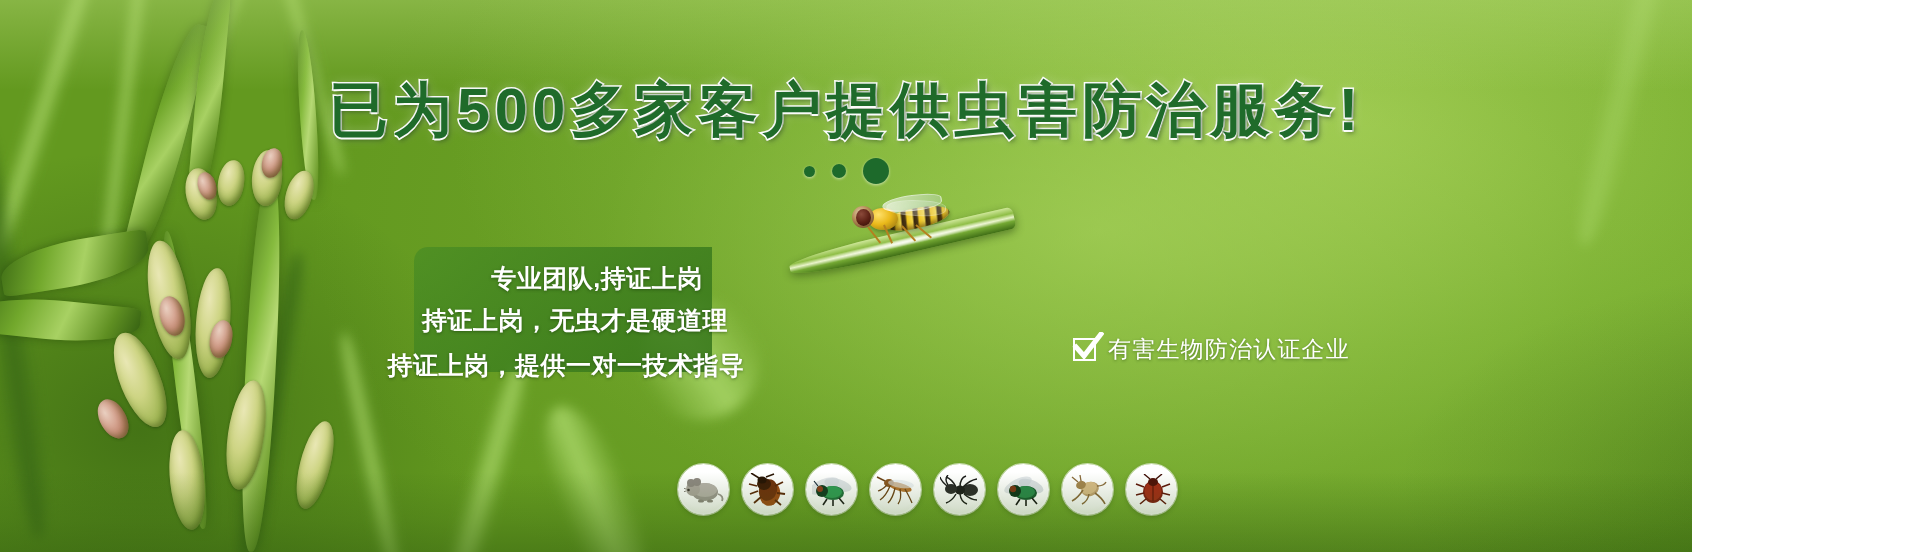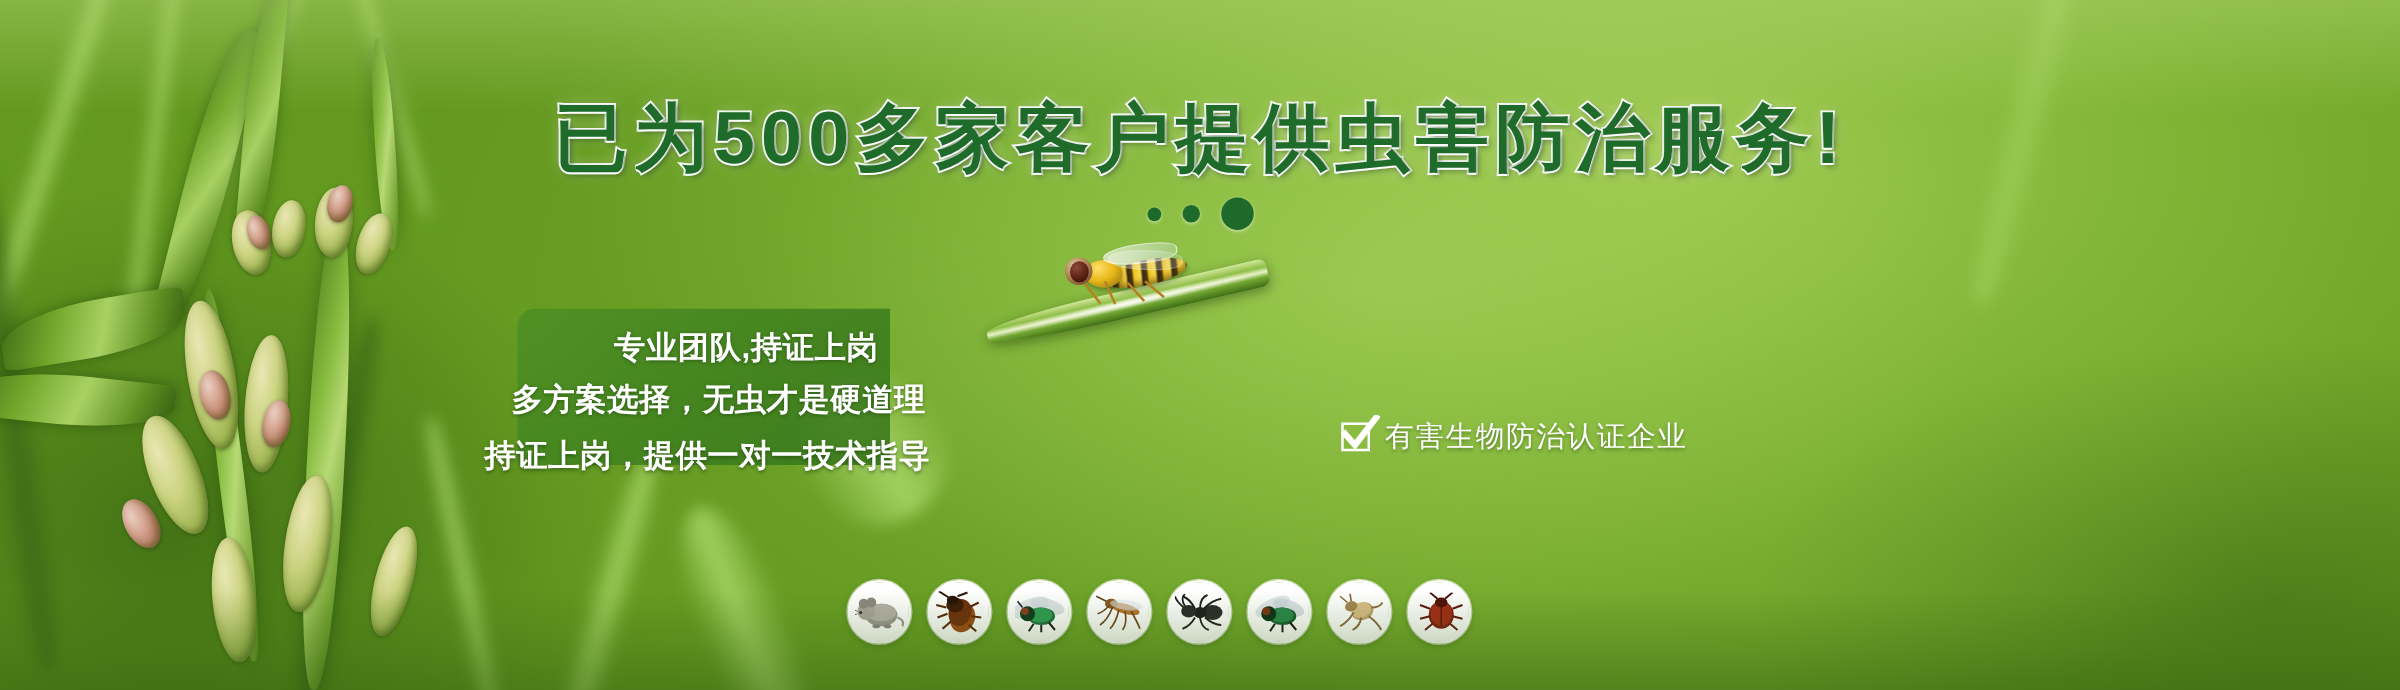--- a/index.html
+++ b/index.html
@@ -3,21 +3,21 @@
 <meta charset="utf-8">
 <style>
   * { box-sizing: border-box; margin: 0; padding: 0; }
   html, body {
     width: 1920px; height: 552px;
     overflow: hidden;
     font-family: "Liberation Sans", sans-serif;
   }
   #banner {
     position: relative;
-    width: 1920px; height: 552px;
+    width: 1692px; height: 552px;
     overflow: hidden;
     background: #6aa82a;
   }
 
   
   .bg-base {
     position: absolute; inset: 0;
     background:
       radial-gradient(ellipse 900px 500px at 1350px 120px, #9dc94e 0%, #7db233 45%, #63991f 100%),
       linear-gradient(160deg, #86bb3c 0%, #6ea62b 40%, #4e8a1c 100%);
@@ -309,21 +309,21 @@
 
   <div id="dots">
     <span class="s"></span>
     <span class="m"></span>
     <span class="l"></span>
   </div>
 
   <div id="panel"></div>
   <div id="panel-lines">
     <div class="pl pl1">专业团队,持证上岗</div>
-    <div class="pl pl2">多方案选择，无虫才是硬道理</div>
+    <div class="pl pl2">持证上岗，无虫才是硬道理</div>
     <div class="pl pl3">持证上岗，提供一对一技术指导</div>
   </div>
 
   <div id="bullets">
     <div class="bullet">
       <span class="chk">
         <svg width="32" height="30" viewBox="0 0 32 30" fill="none">
           <path d="M4 15 L12 24 L29 2" stroke="#ffffff" stroke-width="5" stroke-linecap="square" fill="none"></path>
         </svg>
       </span>

